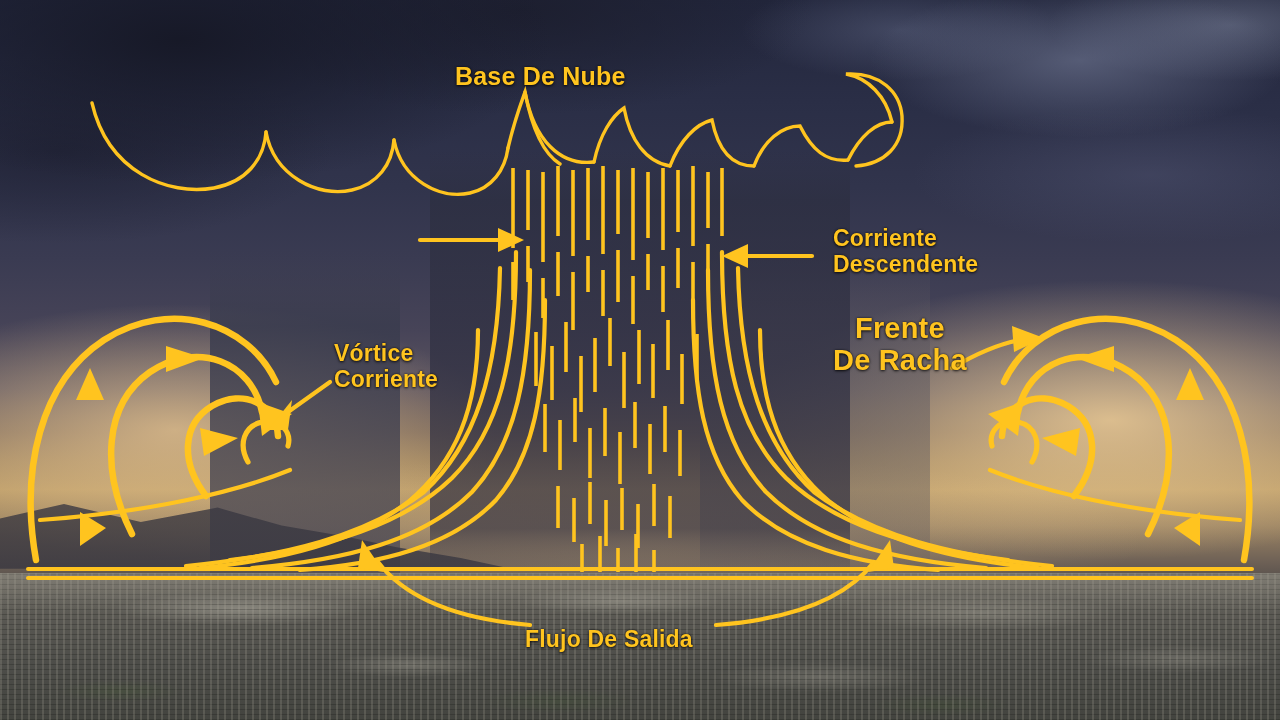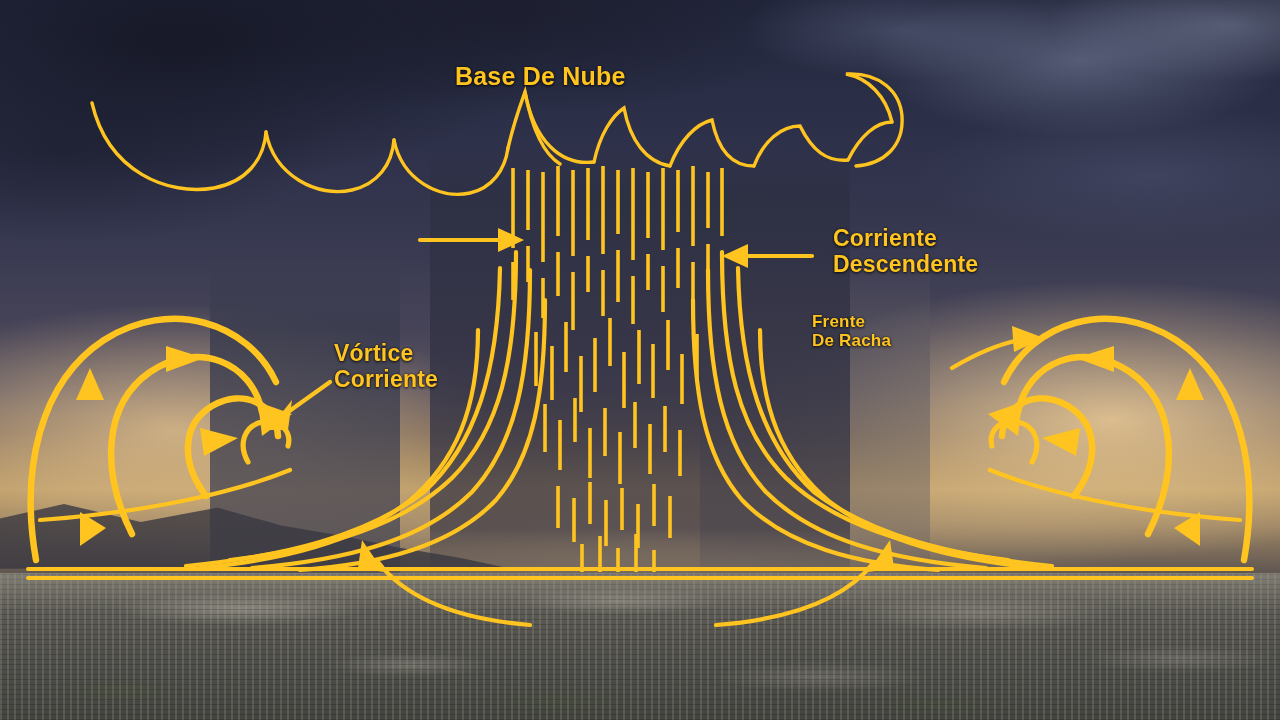--- a/index.html
+++ b/index.html
@@ -129,21 +129,21 @@
     font-weight: bold;
     line-height: 1.12;
     white-space: pre-line;
     text-shadow: 0 1px 3px rgba(0,0,0,.75), 0 0 2px rgba(0,0,0,.6);
     letter-spacing: .2px;
   }
   #label-cloud-base  { left: 455px; top: 62px;  font-size: 25px; }
   #label-precip      { left: 244px; top: 222px; font-size: 23px; }
   #label-downdraft   { left: 833px; top: 226px; font-size: 23px; }
   #label-vortex      { left: 334px; top: 341px; font-size: 23px; }
-  #label-gustfront   { left: 812px; top: 312px; font-size: 17px; }
+  #label-gustfront   { left: 833px; top: 312px; font-size: 29px; text-align: center; }
   #label-outflow     { left: 525px; top: 627px; font-size: 23px; }
 </style>
 </head>
 <body>
 
 <div id="stage">
 
   <div class="layer" id="sky-base"></div>
   <div class="layer" id="cloud-dark-left"></div>
   <div class="layer" id="cloud-light-right"></div>
@@ -325,14 +325,15 @@
 
   <div class="lbl" id="label-downdraft">Corriente
 Descendente</div>
 
   <div class="lbl" id="label-vortex">Vórtice
 Corriente</div>
 
   <div class="lbl" id="label-gustfront">Frente
 De Racha</div>
 
+  <div class="lbl" id="label-outflow">Flujo De Salida</div>
 
 </div>
 
 </body></html>

